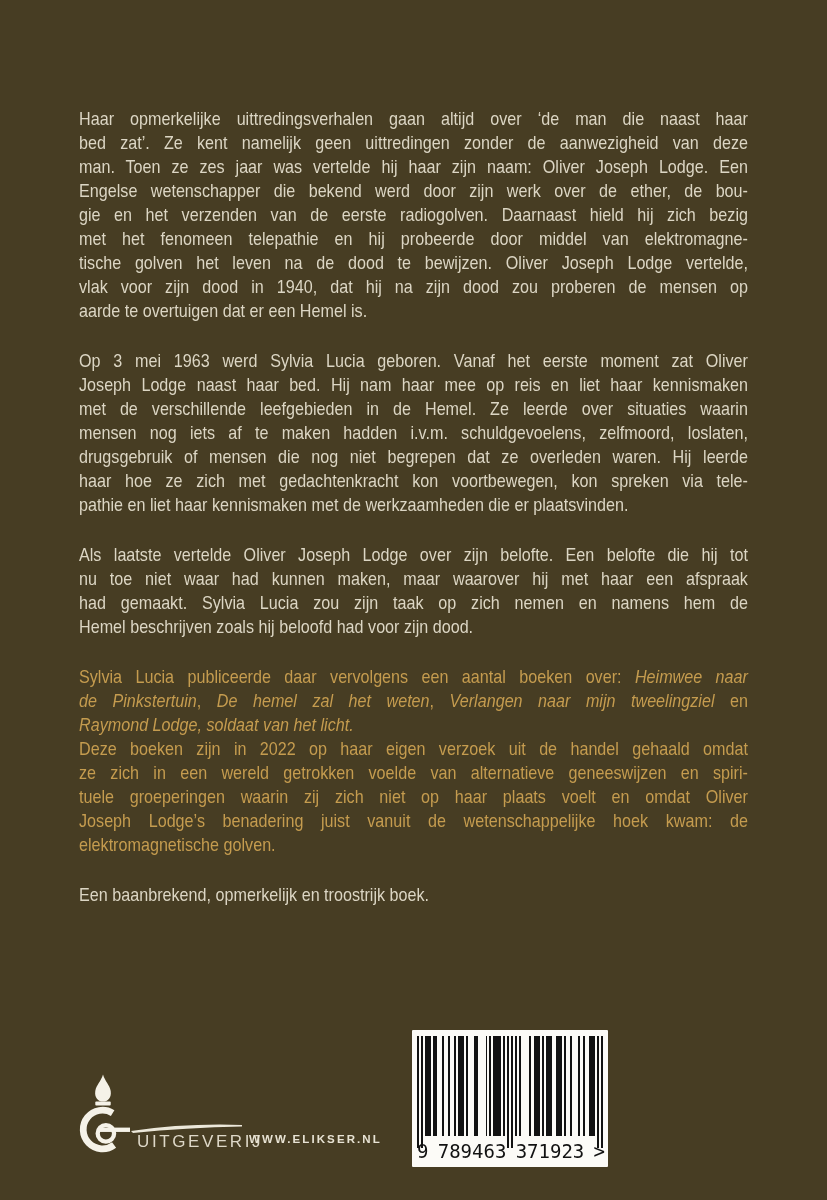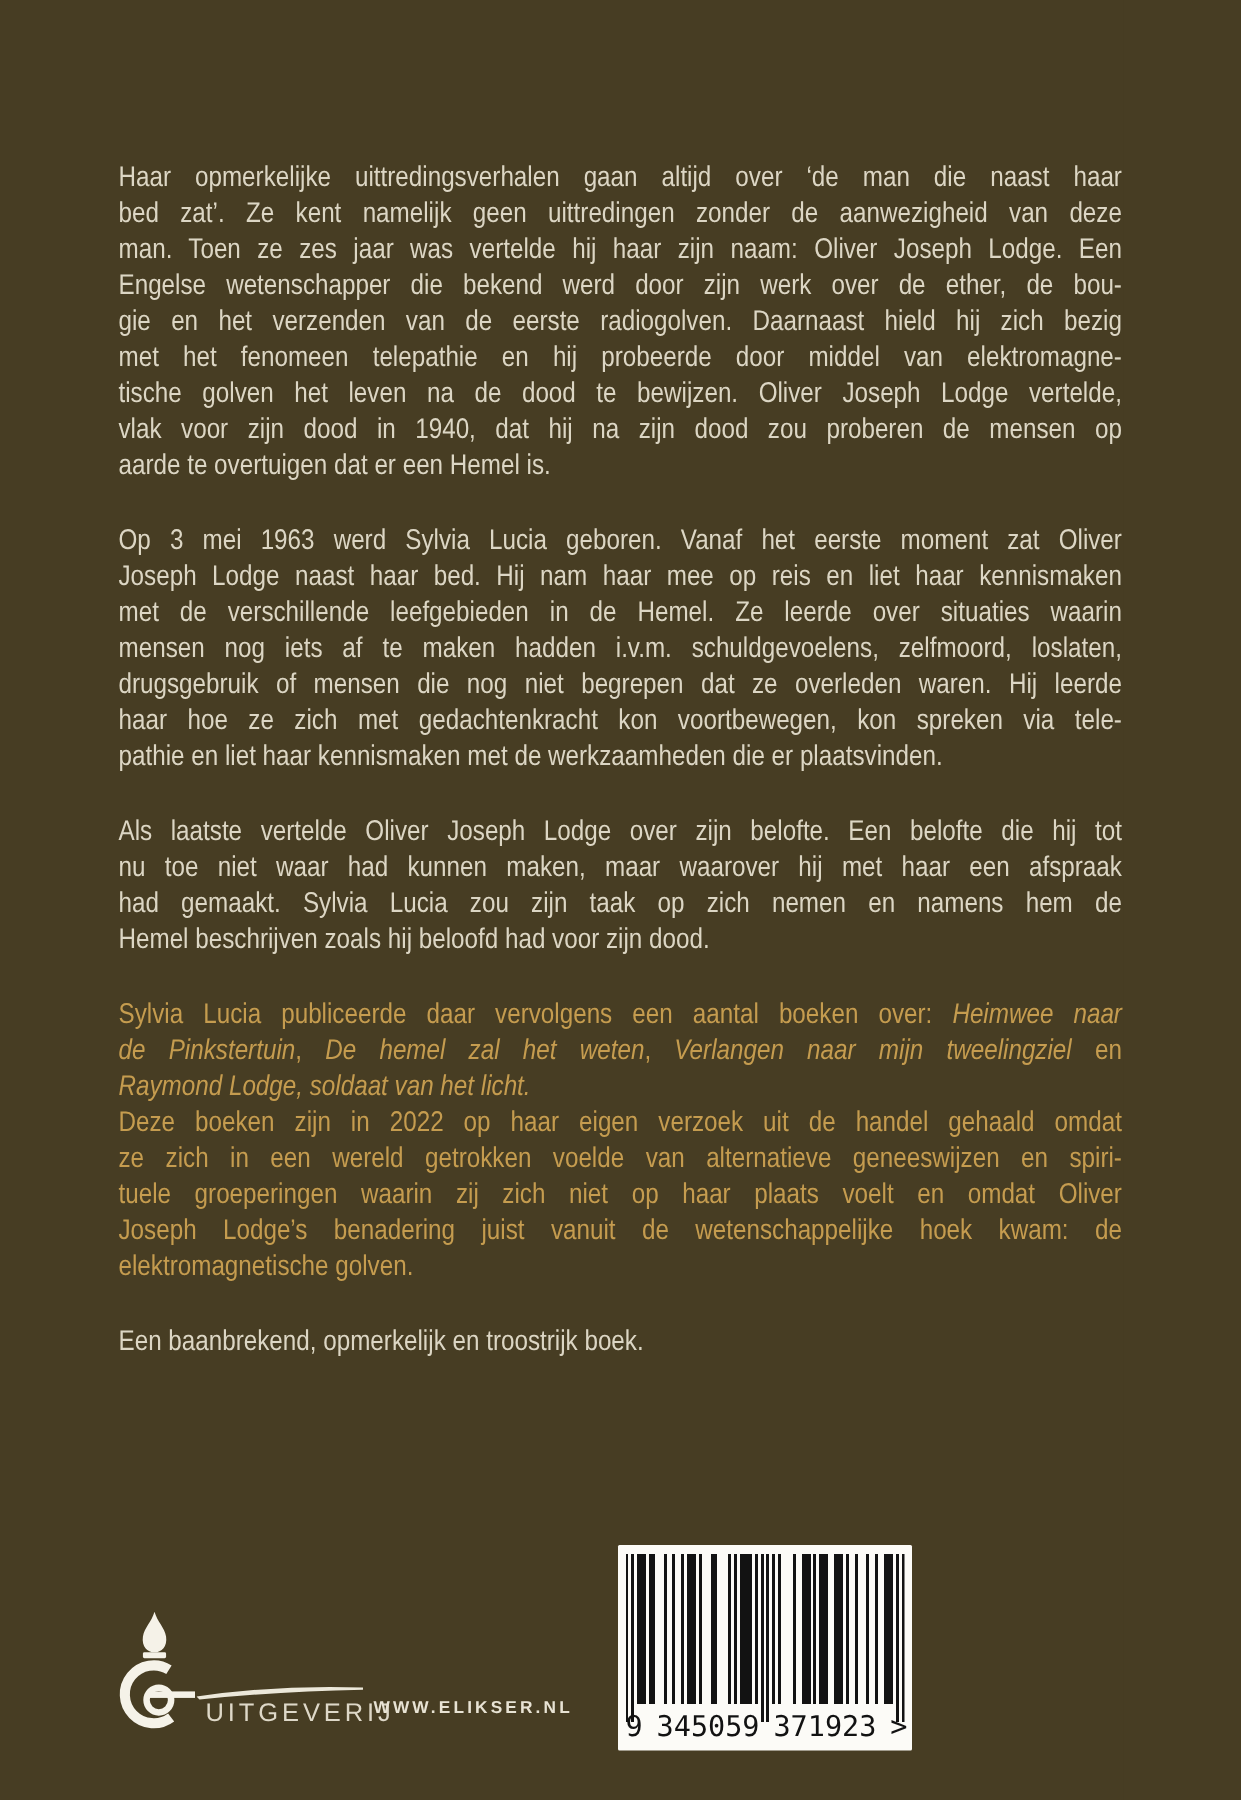--- a/index.html
+++ b/index.html
@@ -229,21 +229,21 @@
         <rect x="164" y="0" width="2" height="100"></rect>
         <rect x="170" y="0" width="2" height="100"></rect>
         <rect x="176" y="0" width="2" height="100"></rect>
         <rect x="178" y="0" width="2" height="100"></rect>
         <rect x="180" y="0" width="2" height="100"></rect>
         <rect x="184" y="0" width="2" height="112"></rect>
         <rect x="188" y="0" width="2" height="112"></rect>
       </svg>
     <div class="barcode-digits">
       <span>9</span>
-      <span>345059</span>
+      <span>789463</span>
       <span>371923</span>
       <span>&gt;</span>
     </div>
   </div>
 
   <svg class="monogram" width="54" height="86" viewBox="0 0 56 88">
     <g fill="#f5f2e8">
       <path d="M28 0 C26 7 21 11 20 17 C19 24 23 28 28 28 C33 28 37 24 36 17 C35 11 30 7 28 0 Z"></path>
       <rect x="20" y="28" width="16" height="4" rx="1"></rect>
     </g>

